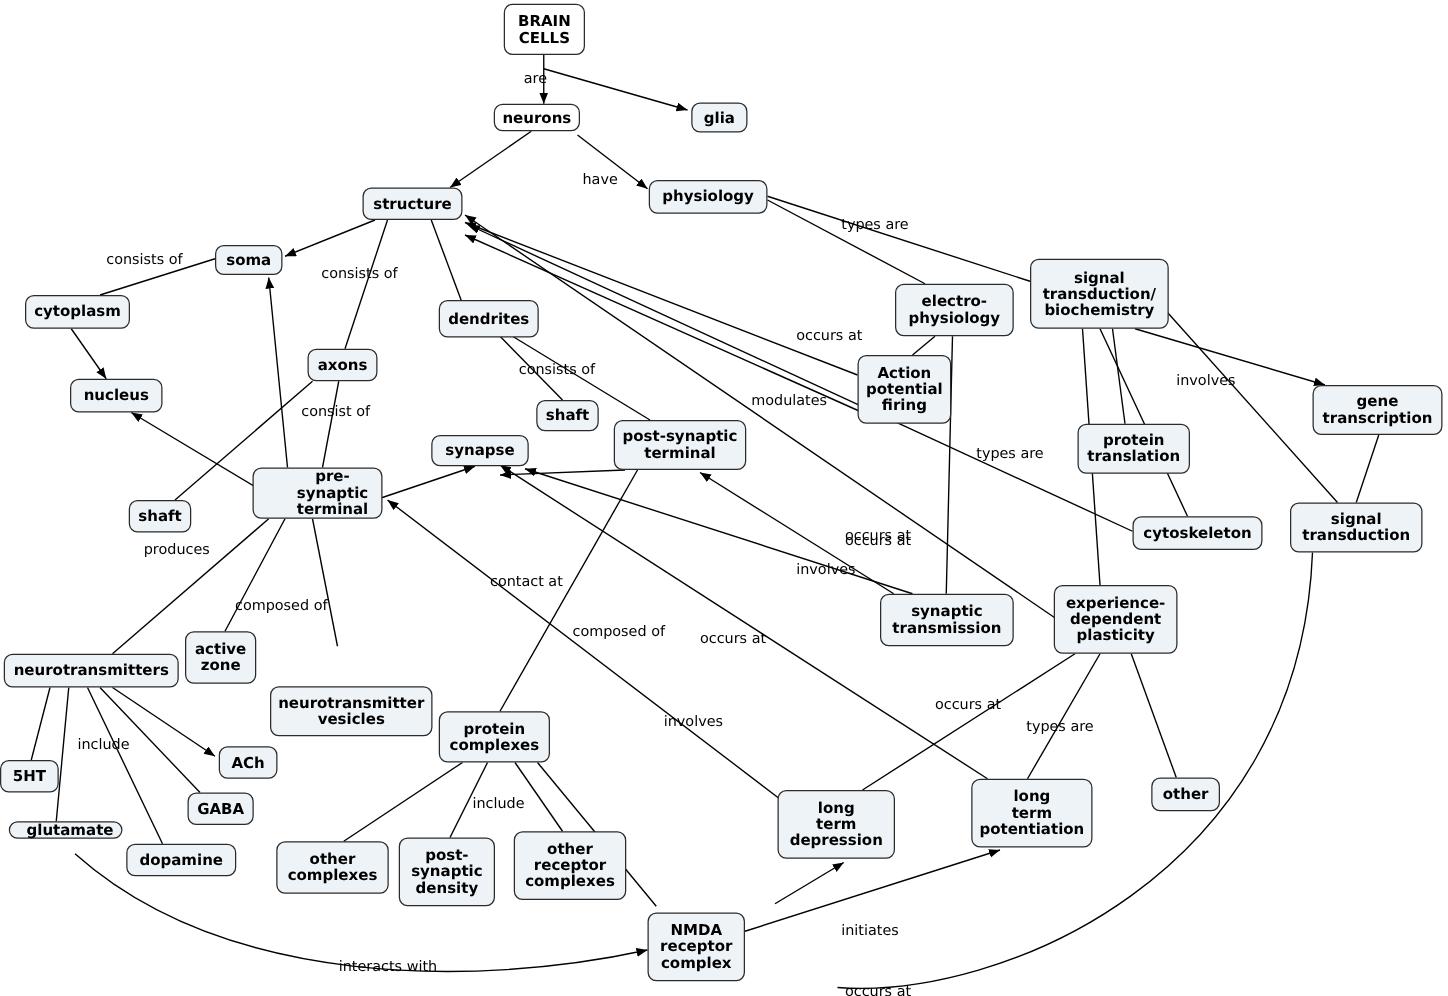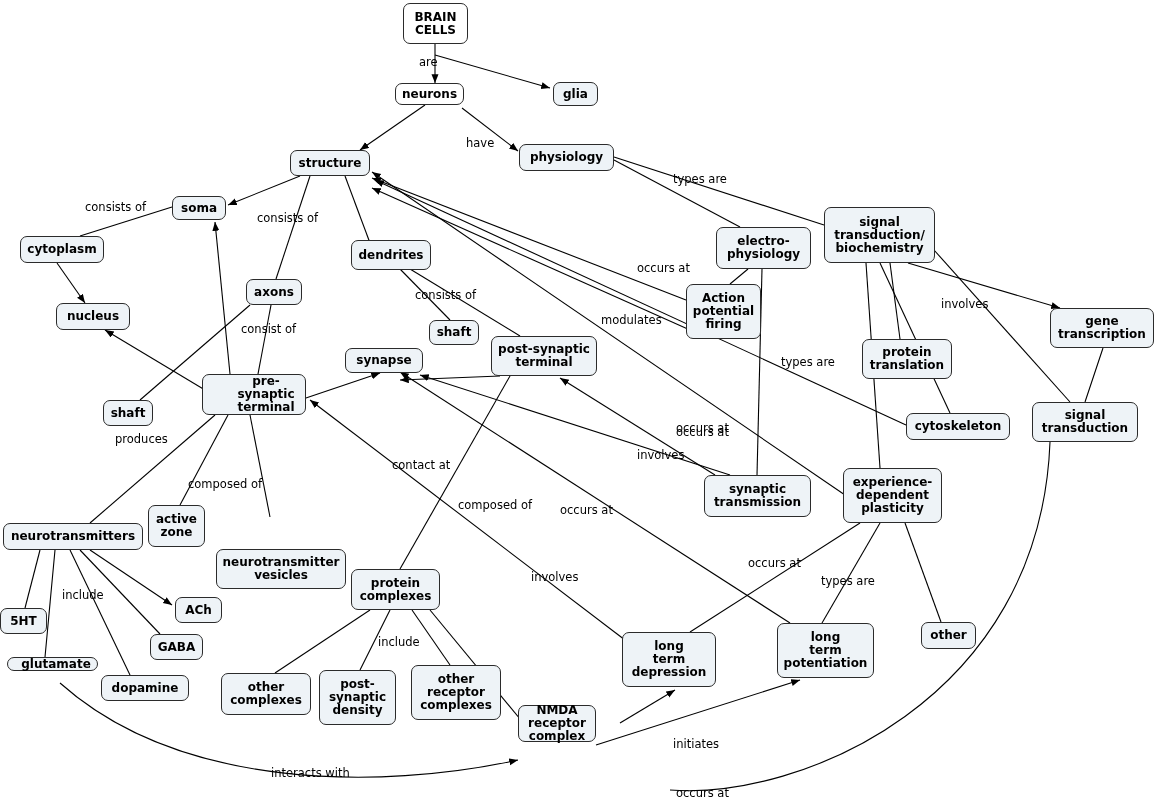--- a/index.html
+++ b/index.html
@@ -208,17 +208,17 @@
       <div class="node" style="left: 411px; top: 665px; width: 90px; height: 55px;">other
 receptor
 complexes</div>
       <div class="node" style="left: 622px; top: 632px; width: 94px; height: 55px;">long
 term
 depression</div>
       <div class="node" style="left: 777px; top: 623px; width: 97px; height: 55px;">long
 term
 potentiation</div>
       <div class="node" style="left: 921px; top: 622px; width: 55px; height: 27px;">other</div>
-      <div class="node" style="left: 518px; top: 705px; width: 78px; height: 37px;">NMDA
+      <div class="node" style="left: 518px; top: 730px; width: 78px; height: 55px;">NMDA
 receptor
 complex</div>
     </div>
 </div>
 
 </body></html>

